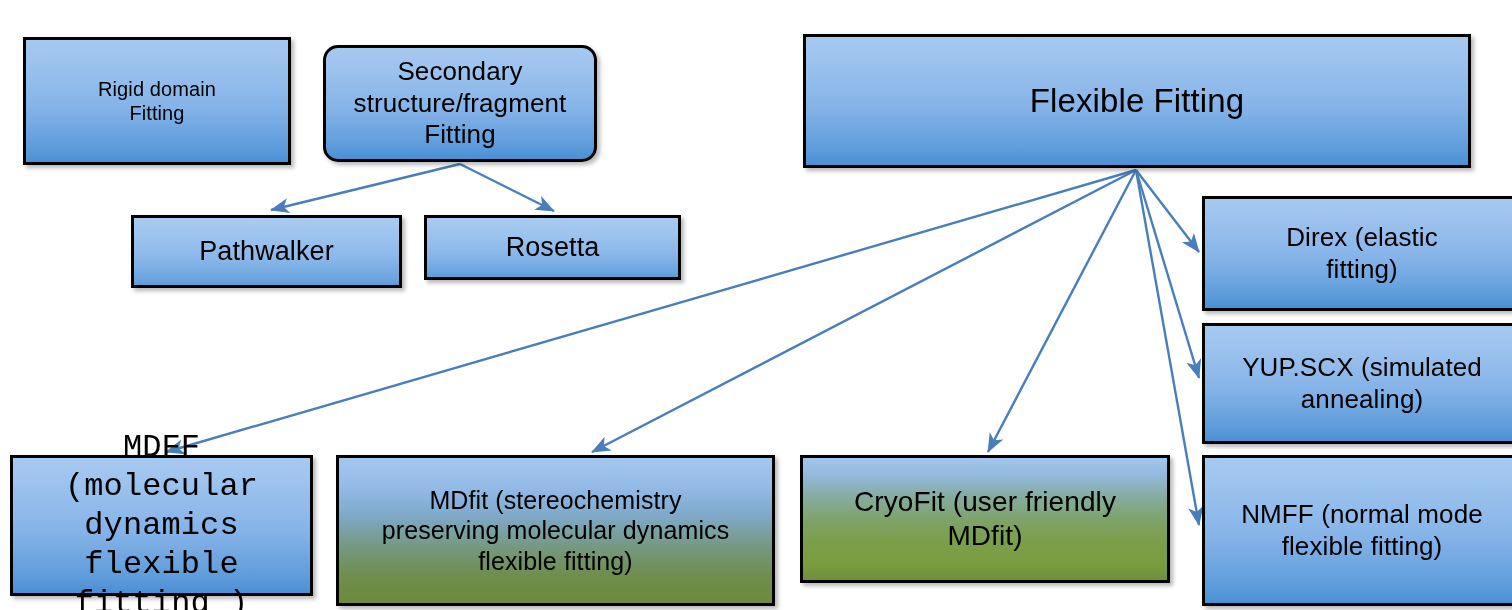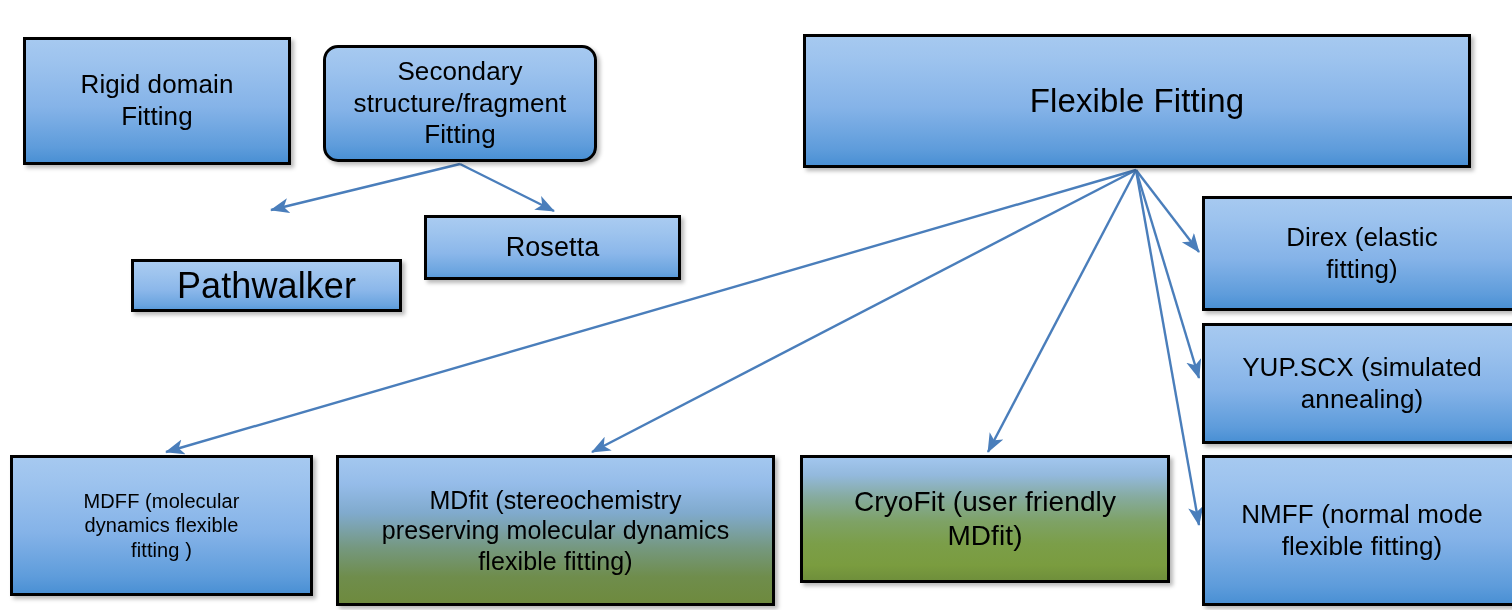--- a/index.html
+++ b/index.html
@@ -80,51 +80,51 @@
         <line x1="1136" y1="170" x2="166" y2="452" stroke="#4a7ebb" stroke-width="2.4" marker-end="url(#arrowhead)"></line>
         <line x1="1136" y1="170" x2="592" y2="452" stroke="#4a7ebb" stroke-width="2.4" marker-end="url(#arrowhead)"></line>
         <line x1="1136" y1="170" x2="988" y2="452" stroke="#4a7ebb" stroke-width="2.4" marker-end="url(#arrowhead)"></line>
         <line x1="1136" y1="170" x2="1199" y2="525" stroke="#4a7ebb" stroke-width="2.4" marker-end="url(#arrowhead)"></line>
         <line x1="1136" y1="170" x2="1199" y2="378" stroke="#4a7ebb" stroke-width="2.4" marker-end="url(#arrowhead)"></line>
         <line x1="1136" y1="170" x2="1199" y2="252" stroke="#4a7ebb" stroke-width="2.4" marker-end="url(#arrowhead)"></line>
       </g>
   </svg>
 
   <div id="node-layer">
-      <div class="node fill-blue" style="left: 23px; top: 37px; width: 268px; height: 128px; font-size: 26px;">
+      <div class="node fill-blue" style="left: 23px; top: 37px; width: 268px; height: 128px; font-size: 20px;">
         <span class="lbl">Rigid domain
 Fitting</span>
       </div>
       <div class="node fill-blue" style="left: 323px; top: 45px; width: 274px; height: 117px; font-size: 26px; border-radius: 15px;">
         <span class="lbl">Secondary
 structure/fragment
 Fitting</span>
       </div>
       <div class="node fill-blue" style="left: 803px; top: 34px; width: 668px; height: 134px; font-size: 33px;">
         <span class="lbl">Flexible Fitting</span>
       </div>
-      <div class="node fill-blue-soft" style="left: 131px; top: 215px; width: 271px; height: 53px; font-size: 36px; margin-top: 44px;">
+      <div class="node fill-blue-soft" style="left: 131px; top: 215px; width: 271px; height: 73px; font-size: 27px;">
         <span class="lbl">Pathwalker</span>
       </div>
       <div class="node fill-blue-soft" style="left: 424px; top: 215px; width: 257px; height: 65px; font-size: 27px; align-items: center;">
         <span class="lbl">Rosetta</span>
       </div>
       <div class="node fill-blue" style="left: 1202px; top: 196px; width: 320px; height: 115px; font-size: 26px;">
         <span class="lbl">Direx (elastic
 fitting)</span>
       </div>
       <div class="node fill-blue" style="left: 1202px; top: 323px; width: 320px; height: 121px; font-size: 26px;">
         <span class="lbl">YUP.SCX (simulated
 annealing)</span>
       </div>
       <div class="node fill-blue" style="left: 1202px; top: 455px; width: 320px; height: 151px; font-size: 26px;">
         <span class="lbl">NMFF (normal mode
 flexible fitting)</span>
       </div>
-      <div class="node fill-blue" style="left: 10px; top: 455px; width: 303px; height: 141px; font-size: 20px;">
+      <div class="node fill-blue" style="left: 10px; top: 455px; width: 303px; height: 141px; font-size: 32px; font-family: Liberation Mono, monospace;">
         <span class="lbl">MDFF (molecular
 dynamics flexible
 fitting )</span>
       </div>
       <div class="node fill-blue-green" style="left: 336px; top: 455px; width: 439px; height: 151px; font-size: 25px;">
         <span class="lbl">MDfit (stereochemistry
 preserving molecular dynamics
 flexible fitting)</span>
       </div>
       <div class="node fill-green" style="left: 800px; top: 455px; width: 370px; height: 128px; font-size: 28px;">

